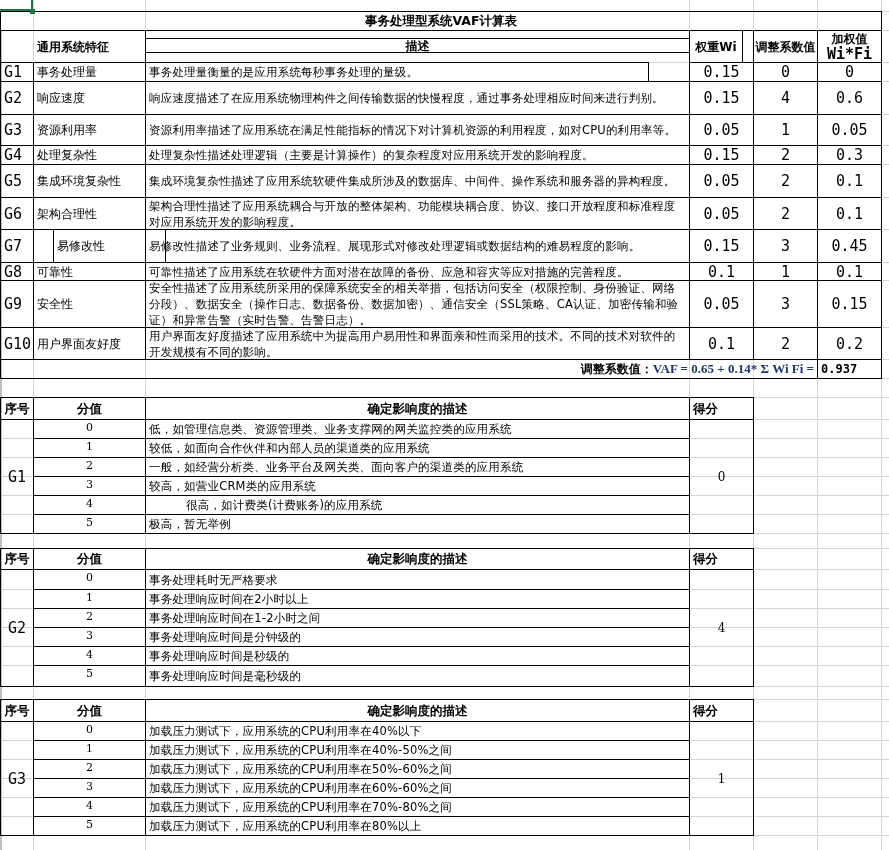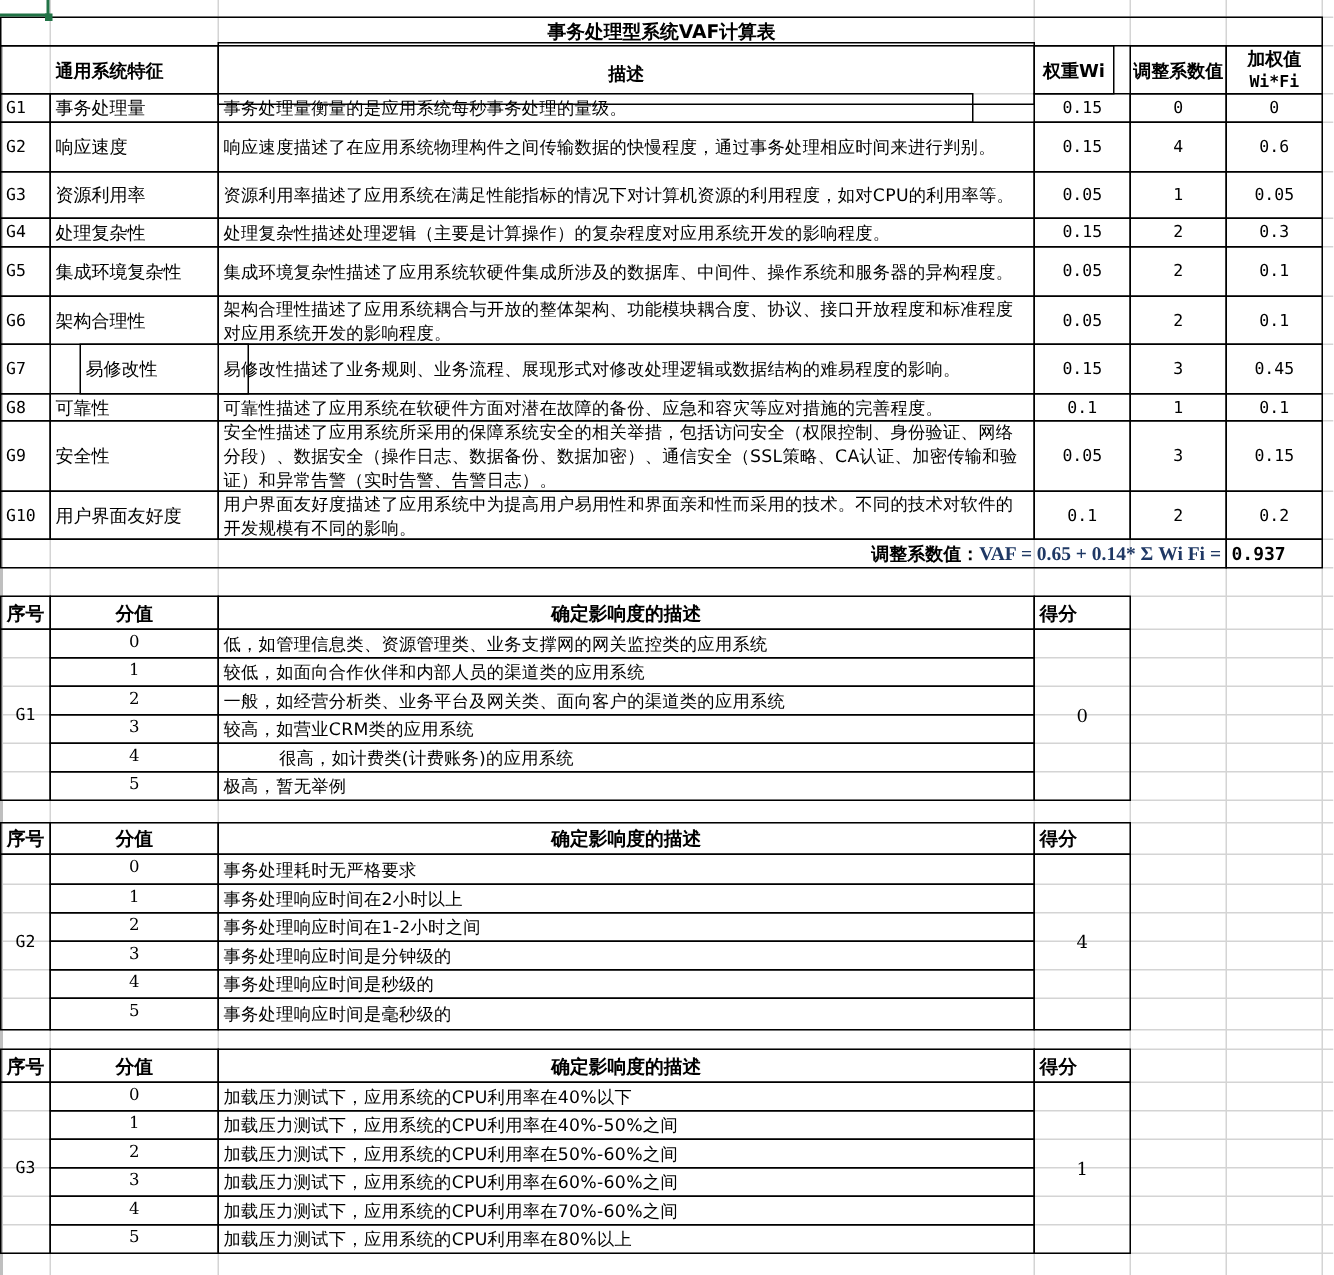--- a/index.html
+++ b/index.html
@@ -14,21 +14,21 @@
     .cell {
       position: absolute; box-sizing: border-box; overflow: hidden;
       display: flex; align-items: center; line-height: 16px;
       z-index: 2;
     }
     .b { border: 1px solid #000; }
     .center { justify-content: center; text-align: center; }
     .left { justify-content: flex-start; padding-left: 3px; }
     .right { justify-content: flex-end; padding-right: 3px; }
     .bold { font-weight: bold; }
-    .mono { font-family: "DejaVu Sans Mono", monospace; font-size: 11px; }
+    .mono { font-family: "DejaVu Sans Mono", monospace; font-size: 15px; }
     .serif { font-family: "DejaVu Serif", serif; font-size: 11px; }
     .wrap { white-space: normal; word-break: break-all; padding-right: 4px; }
     .desc { font-size: 11.5px; letter-spacing: 0.2px; }
     .vaf-formula { color: #1f3864; font-family: "Liberation Serif", serif; font-weight: bold; font-size: 13px; }
     .sel-box {
       position: absolute; left: 0; top: 0; width: 33px; height: 11px;
       border: 2px solid #217346; border-top: none; border-left: none;
       box-sizing: border-box; z-index: 5;
     }
     .sel-handle {
@@ -90,21 +90,21 @@
 
 <div class="leftbar"></div>
 <div class="sel-box"></div>
 <div class="sel-handle"></div>
 
 <div>
 
   <div class="cell b center bold" style="left:0;top:11px;width:882px;height:20px;font-size:12.5px;">事务处理型系统VAF计算表</div>
 
   <div class="cell b center bold" style="left:0;top:30px;width:146px;height:33px;">通用系统特征</div>
-  <div class="cell b center bold" style="left:145px;top:28px;width:545px;height:42px;">描述</div>
+  <div class="cell b center bold" style="left:145px;top:38px;width:545px;height:15px;">描述</div>
   <div class="cell b center bold" style="left:689px;top:30px;width:54px;height:33px;">权重Wi</div>
   <div class="cell b center bold" style="left:753px;top:30px;width:65px;height:33px;">调整系数值</div>
   <div class="cell b center bold" style="left:817px;top:30px;width:65px;height:33px;flex-direction:column;justify-content:center;line-height:15px;">
     <span>加权值</span>
     <span class="mono" style="font-weight:bold">Wi*Fi</span>
   </div>
 
   <div id="main-rows">
       <div>
         <div class="cell b left mono" style="left:0;top:62px;width:34px;height:20px;">G1</div>
@@ -245,17 +245,17 @@
       <div class="cell b center serif" style="left:689px;top:721px;width:65px;height:115px;font-size:12px;">1</div>
       <div class="cell b center serif" style="left:33px;top:721px;width:113px;height:20px;align-items:flex-start;padding-top:0;">0</div>
       <div class="cell b left desc" style="left:145px;top:721px;width:545px;height:20px;">加载压力测试下，应用系统的CPU利用率在40%以下</div>
       <div class="cell b center serif" style="left:33px;top:740px;width:113px;height:20px;align-items:flex-start;padding-top:0;">1</div>
       <div class="cell b left desc" style="left:145px;top:740px;width:545px;height:20px;">加载压力测试下，应用系统的CPU利用率在40%-50%之间</div>
       <div class="cell b center serif" style="left:33px;top:759px;width:113px;height:20px;align-items:flex-start;padding-top:0;">2</div>
       <div class="cell b left desc" style="left:145px;top:759px;width:545px;height:20px;">加载压力测试下，应用系统的CPU利用率在50%-60%之间</div>
       <div class="cell b center serif" style="left:33px;top:778px;width:113px;height:20px;align-items:flex-start;padding-top:0;">3</div>
       <div class="cell b left desc" style="left:145px;top:778px;width:545px;height:20px;">加载压力测试下，应用系统的CPU利用率在60%-60%之间</div>
       <div class="cell b center serif" style="left:33px;top:797px;width:113px;height:20px;align-items:flex-start;padding-top:0;">4</div>
-      <div class="cell b left desc" style="left:145px;top:797px;width:545px;height:20px;">加载压力测试下，应用系统的CPU利用率在70%-60%之间</div>
+      <div class="cell b left desc" style="left:145px;top:797px;width:545px;height:20px;">加载压力测试下，应用系统的CPU利用率在70%-80%之间</div>
       <div class="cell b center serif" style="left:33px;top:816px;width:113px;height:20px;align-items:flex-start;padding-top:0;">5</div>
       <div class="cell b left desc" style="left:145px;top:816px;width:545px;height:20px;">加载压力测试下，应用系统的CPU利用率在80%以上</div>
     </div>
   </div>
 
 </body></html>

